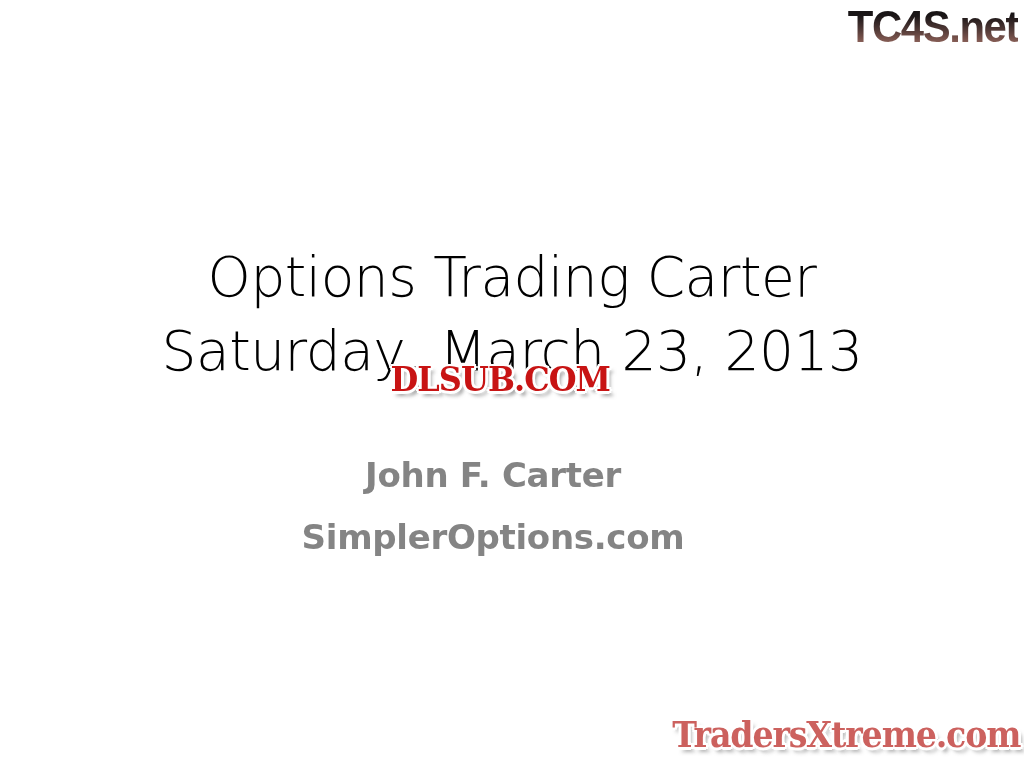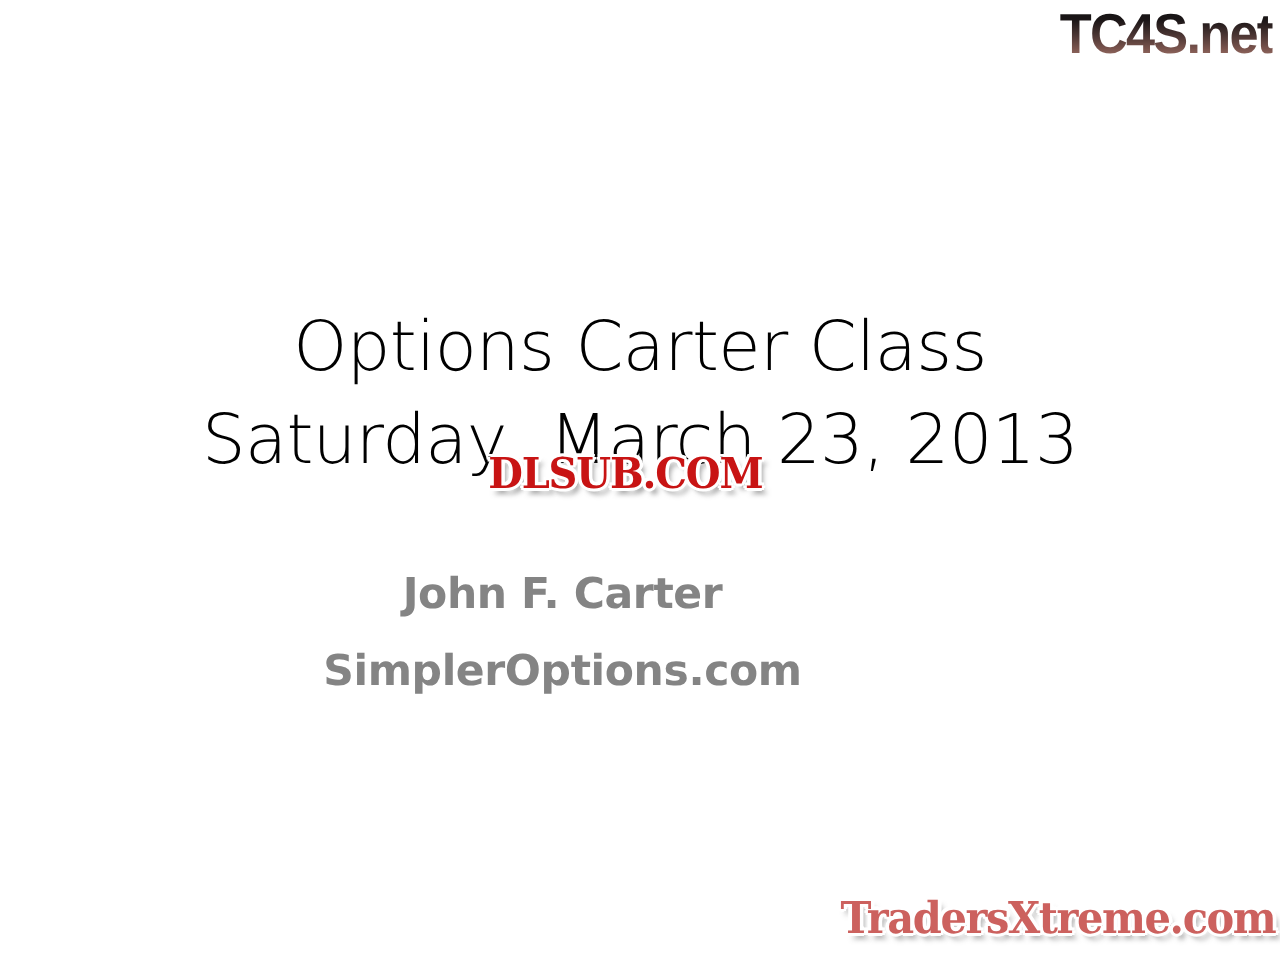--- a/index.html
+++ b/index.html
@@ -94,20 +94,21 @@
     left: 0;
     top: 444px;
     width: 900px;
     text-align: center;
     color: #848484;
     font-family: "DejaVu Sans", sans-serif;
     font-weight: bold;
     font-size: 34px;
     line-height: 62px;
     letter-spacing: -0.3px;
+    padding-left: 43px;
   }
   #subtitle-block .sline {
     display: block;
     white-space: nowrap;
   }
 
   
   #tx-logo {
     position: absolute;
     right: 4px;
@@ -132,21 +133,21 @@
   }
 </style>
 </head>
 <body>
 
 <div id="slide">
 
   <div id="tc4s-logo">TC4S.net</div>
 
   <div id="title-block">
-    <span class="tline">Options Carter Class</span>
+    <span class="tline">Options Trading Carter</span>
     <span class="tline">Saturday, March 23, 2013</span>
   </div>
 
   <div id="watermark">DLSUB.COM</div>
 
   <div id="subtitle-block">
     <span class="sline">John F. Carter</span>
     <span class="sline">SimplerOptions.com</span>
   </div>
 

